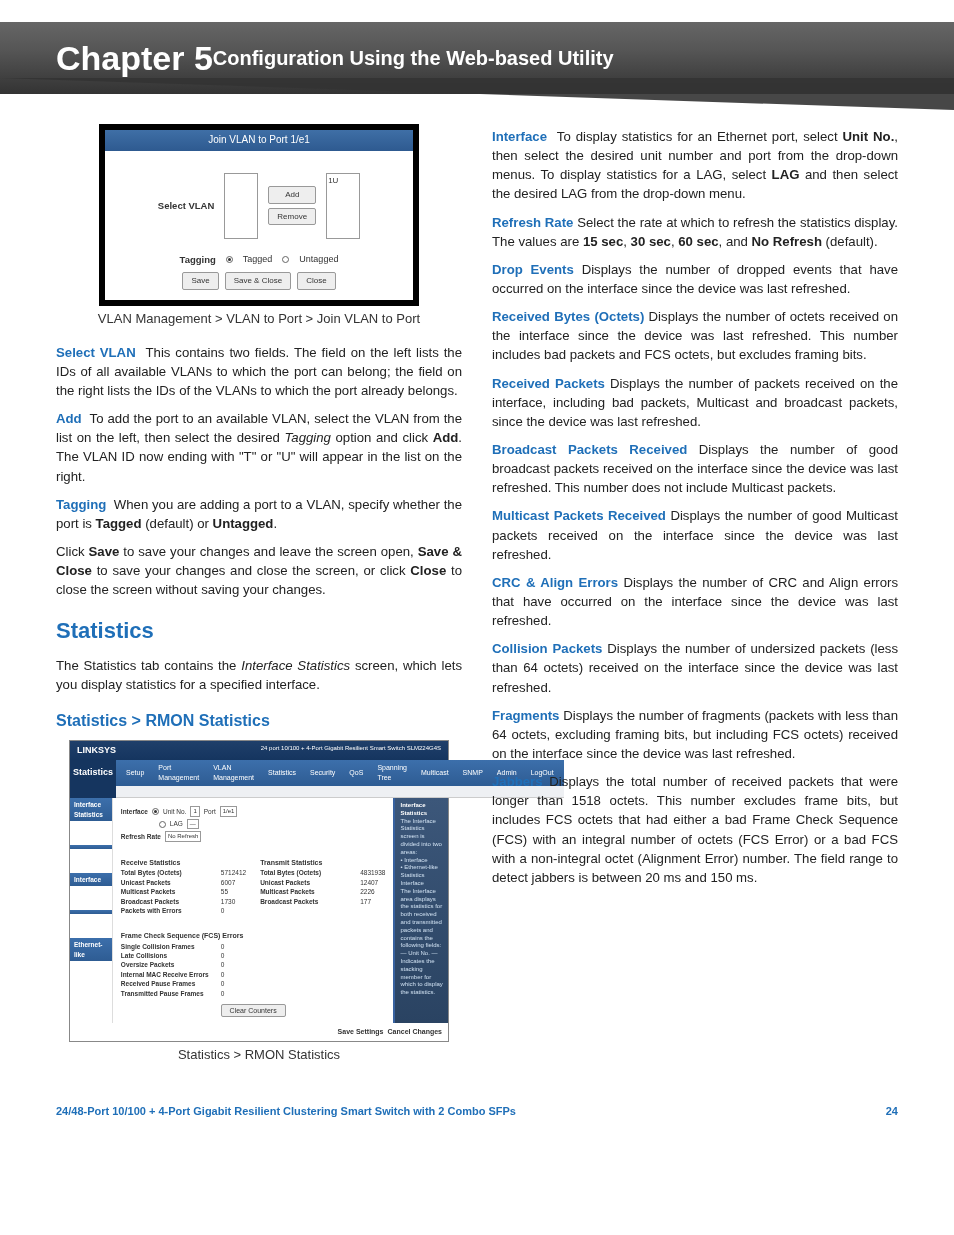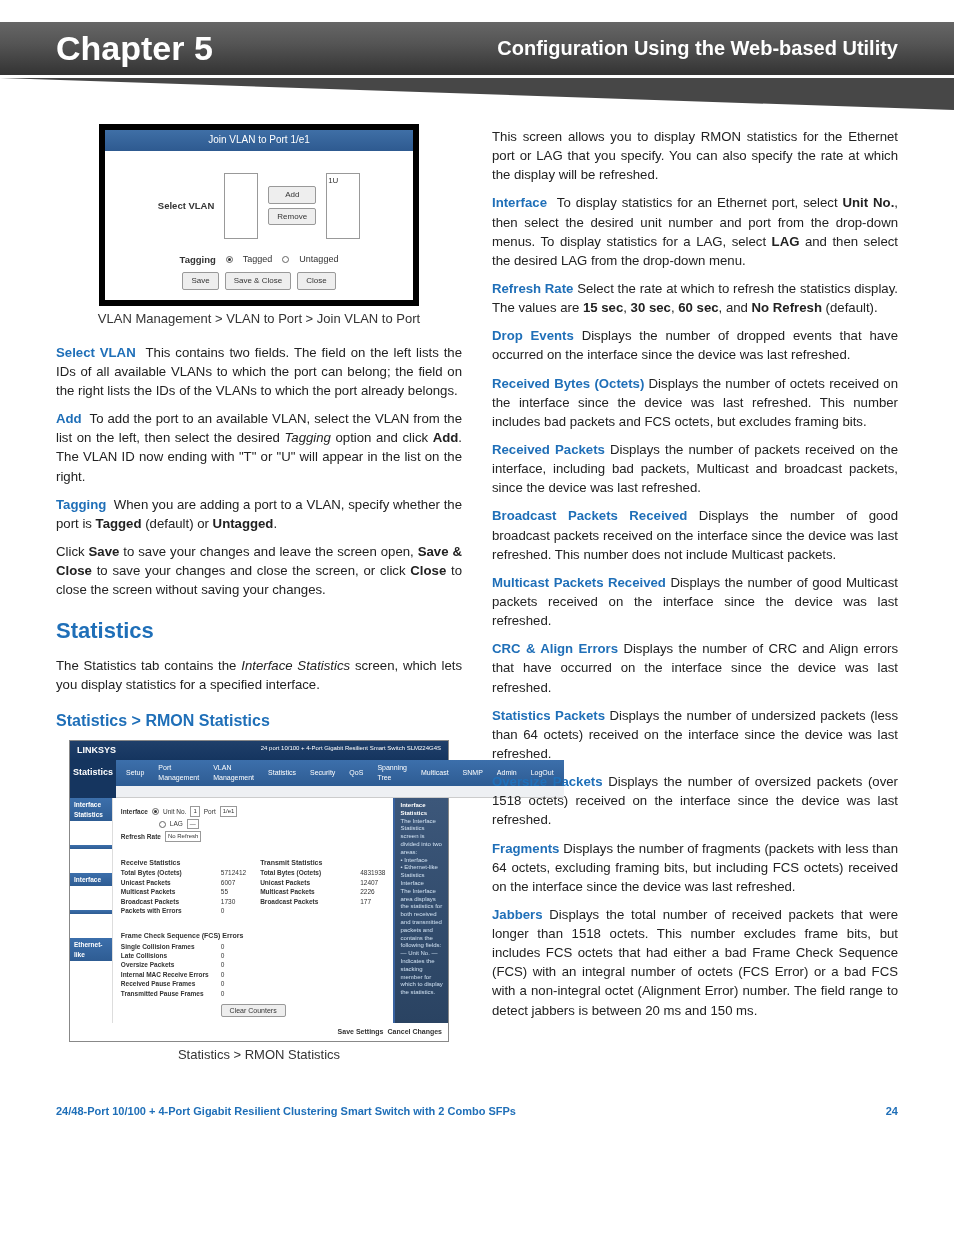--- a/index.html
+++ b/index.html
@@ -1,21 +1,21 @@
 <!DOCTYPE html>
 <html><head>
 <meta charset="utf-8">
 <style>
   * { box-sizing: border-box; margin: 0; padding: 0; }
   body { font-family: Arial, Helvetica, sans-serif; width: 954px; background: #fff; color: #222; }
   .page { position: relative; padding: 22px 56px 40px 56px; }
   .hdr { position: relative; height: 56px; margin-bottom: 40px; }
-  .hdr-bar { position: absolute; left: -56px; right: -56px; top: 0; height: 53px;
+  .hdr-bar { position: absolute; left: -56px; right: -56px; top: 0; height: 72px;
              background: linear-gradient(180deg,#666 0%, #555 40%, #333 100%);
-             color: #fff; display: flex; align-items: center; justify-content: space-between;
+             color: #fff; display: flex; align-items: center; 
              padding: 0 56px; }
   .hdr-wedge { position: absolute; left: -56px; top: 56px; width: 0; height: 0;
                border-left: 954px solid transparent; border-top: 32px solid #333; opacity:.9; }
   .hdr h1 { font-size: 34px; font-weight: 700; }
   .hdr h2 { font-size: 20px; font-weight: 700; }
   .cols { display: flex; gap: 30px; margin-top: 40px; }
   .col { width: 50%; font-size: 13.2px; line-height: 1.45; }
   .col p { margin: 9px 0; text-align: justify; }
   .term { color: #1f6fb8; font-weight: 700; }
   b { font-weight: 700; }
@@ -264,34 +264,32 @@
         </div>
         <div class="sf-bot">
           <span>Save Settings</span>
           <span>Cancel Changes</span>
         </div>
       </div>
       <div class="capt">Statistics &gt; RMON Statistics</div>
     </div>
 
     <div class="col">
-      <p>This screen allows you to display RMON statistics for the Ethernet port or LAG that you specify. You can also specify the rate at which the display will be refreshed.</p>
 
       <p><span class="term">Interface</span>&nbsp;&nbsp;<span>To display statistics for an Ethernet port, select </span><b>Unit No.</b><span>, then select the desired unit number and port from the drop-down menus. To display statistics for a LAG, select </span><b>LAG</b><span> and then select the desired LAG from the drop-down menu.</span></p>
 
       <p><span class="term">Refresh Rate</span>&nbsp;<span>Select the rate at which to refresh the statistics display. The values are </span><b>15 sec</b><span>, </span><b>30 sec</b><span>, </span><b>60 sec</b><span>, and </span><b>No Refresh</b><span> (default).</span></p>
 
       <p><span class="term">Drop Events</span>&nbsp;<span>Displays the number of dropped events that have occurred on the interface since the device was last refreshed.</span></p>
       <p><span class="term">Received Bytes (Octets)</span>&nbsp;<span>Displays the number of octets received on the interface since the device was last refreshed. This number includes bad packets and FCS octets, but excludes framing bits.</span></p>
       <p><span class="term">Received Packets</span>&nbsp;<span>Displays the number of packets received on the interface, including bad packets, Multicast and broadcast packets, since the device was last refreshed.</span></p>
       <p><span class="term">Broadcast Packets Received</span>&nbsp;<span>Displays the number of good broadcast packets received on the interface since the device was last refreshed. This number does not include Multicast packets.</span></p>
       <p><span class="term">Multicast Packets Received</span>&nbsp;<span>Displays the number of good Multicast packets received on the interface since the device was last refreshed.</span></p>
       <p><span class="term">CRC &amp; Align Errors</span>&nbsp;<span>Displays the number of CRC and Align errors that have occurred on the interface since the device was last refreshed.</span></p>
-      <p><span class="term">Statistics Packets</span>&nbsp;<span>Displays the number of undersized packets (less than 64 octets) received on the interface since the device was last refreshed.</span></p>
-      <p><span class="term">Oversize Packets</span>&nbsp;<span>Displays the number of oversized packets (over 1518 octets) received on the interface since the device was last refreshed.</span></p>
+      <p><span class="term">Collision Packets</span>&nbsp;<span>Displays the number of undersized packets (less than 64 octets) received on the interface since the device was last refreshed.</span></p>
       <p><span class="term">Fragments</span>&nbsp;<span>Displays the number of fragments (packets with less than 64 octets, excluding framing bits, but including FCS octets) received on the interface since the device was last refreshed.</span></p>
       <p><span class="term">Jabbers</span>&nbsp;<span>Displays the total number of received packets that were longer than 1518 octets. This number excludes frame bits, but includes FCS octets that had either a bad Frame Check Sequence (FCS) with an integral number of octets (FCS Error) or a bad FCS with a non-integral octet (Alignment Error) number. The field range to detect jabbers is between 20 ms and 150 ms.</span></p>
     </div>
   </div>
 
   <div class="footer">
     <span>24/48-Port 10/100 + 4-Port Gigabit Resilient Clustering Smart Switch with 2 Combo SFPs</span>
     <span class="pg">24</span>
   </div>
 </div>

